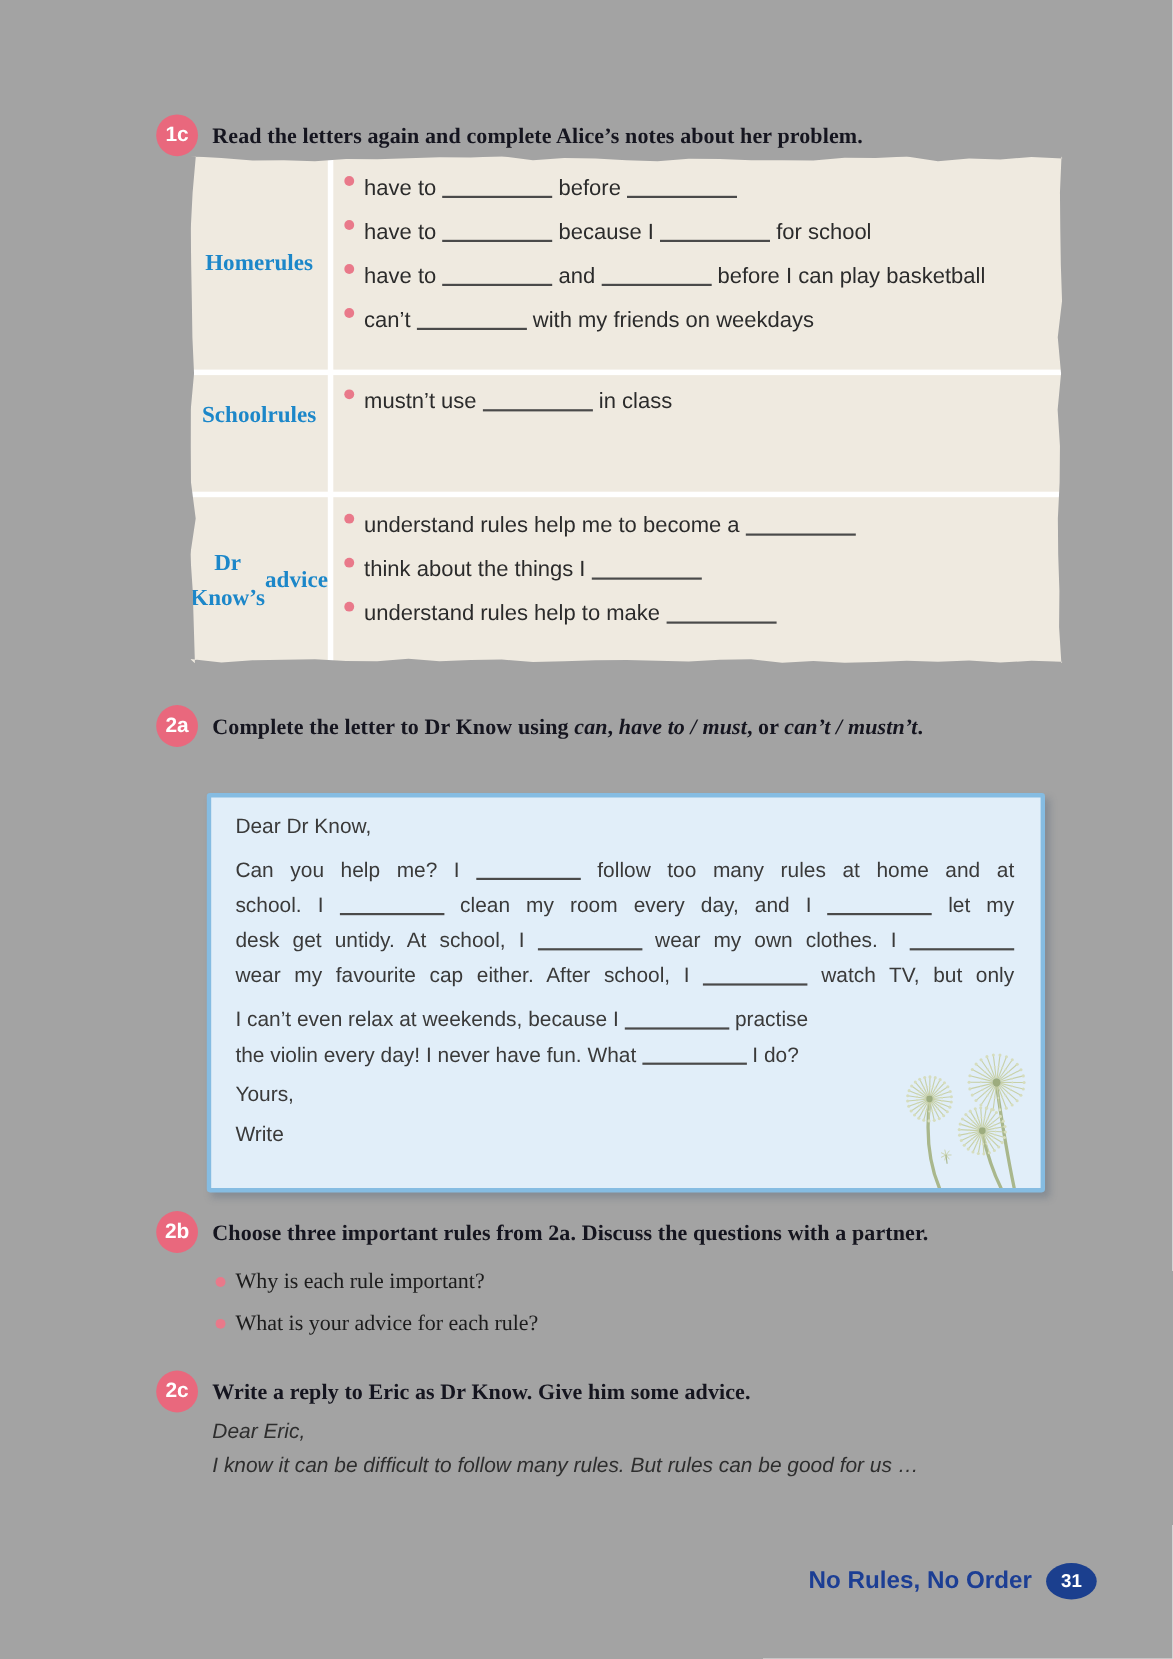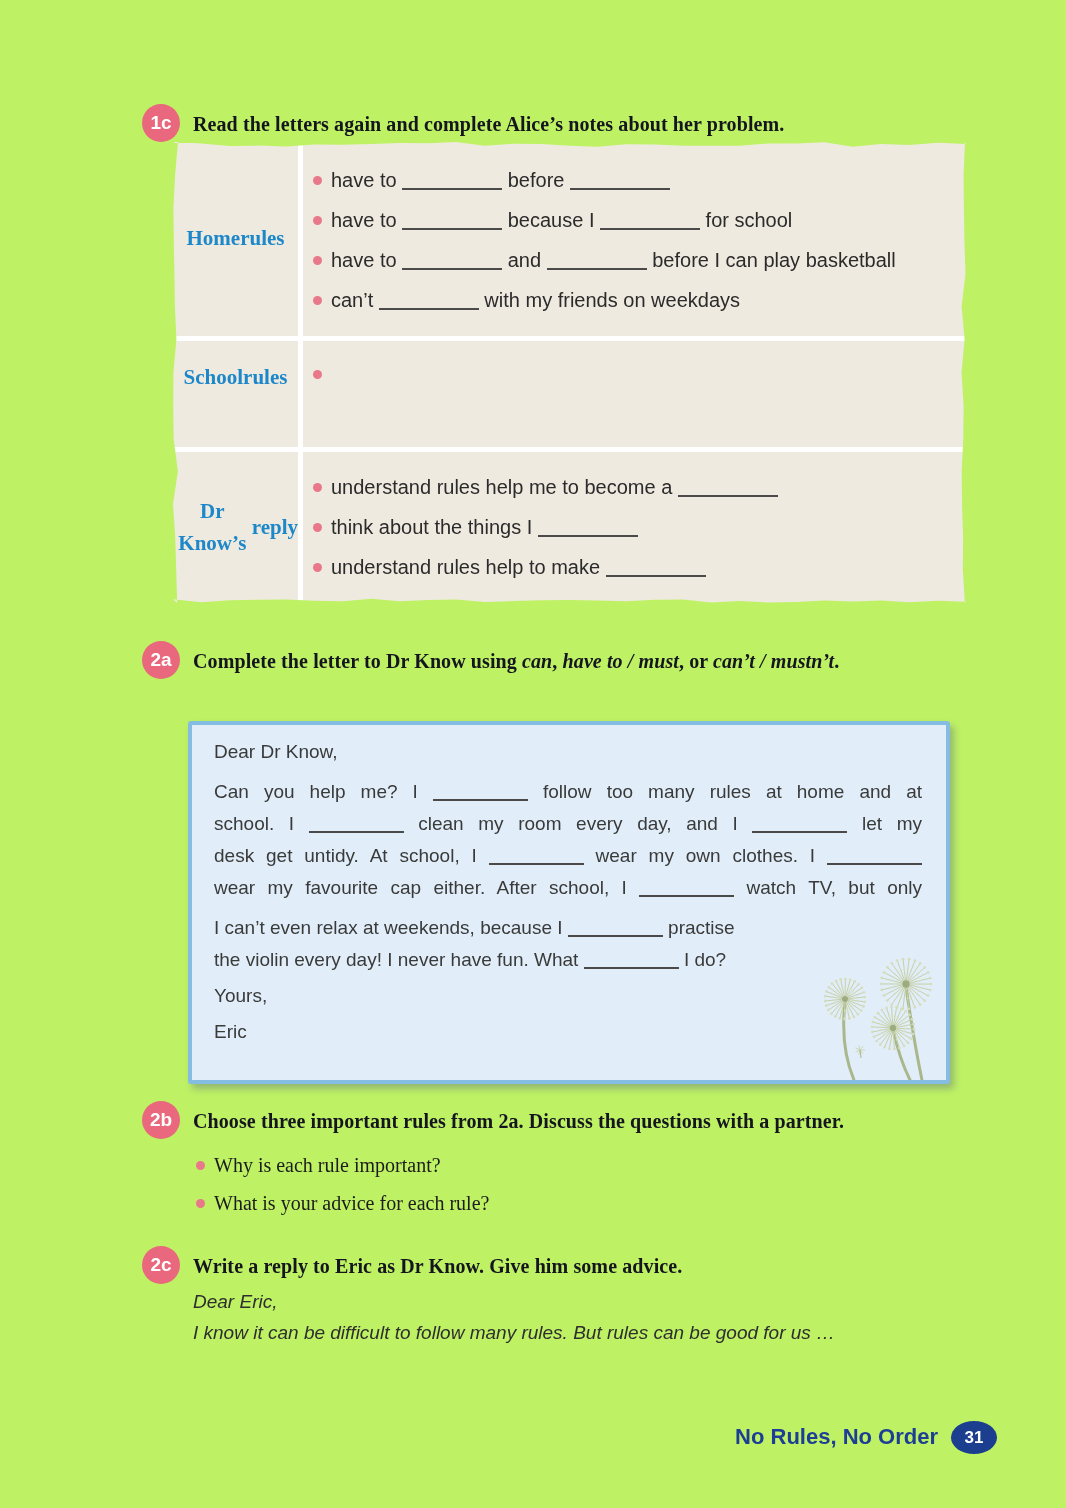--- a/index.html
+++ b/index.html
@@ -1,18 +1,18 @@
 <!DOCTYPE html>
 <html><head>
 <meta charset="utf-8">
 <style>
   * { margin:0; padding:0; box-sizing:border-box; }
   html,body { background:#ffffff; }
   .page {
-    position:relative; width:1066px; height:1508px; background:#bef264;
+    position:relative; width:1066px; height:1508px; background:#a3a3a3;
     font-family:"Liberation Sans","DejaVu Sans",sans-serif; overflow:hidden;
   }
   .badge {
     position:absolute; width:38px; height:38px; border-radius:50%;
     background:#E9687D; color:#ffffff;
     font:700 19px "Liberation Sans",sans-serif;
     display:flex; align-items:center; justify-content:center;
   }
   .stitle {
     position:absolute; white-space:nowrap;
@@ -29,21 +29,21 @@
   .vline { position:absolute; left:125px; top:0; width:5px; height:100%; background:#ffffff; }
   .hline { position:absolute; left:0; width:100%; height:5px; background:#ffffff; }
   .lblcell {
     position:absolute; left:0; width:125px;
     display:flex; flex-direction:row; align-items:center; justify-content:center;
     font:700 21px "Liberation Serif","DejaVu Serif",serif;
     color:#1C87C9; line-height:1.5; text-align:center;
   }
   .grp { position:absolute; left:140px; right:14px; display:flex; flex-direction:column; }
   .note-item {
-    height:40px; display:flex; align-items:center;
+    height:40px; display:flex; align-items:flex-start;
     font:20px "Liberation Sans",sans-serif; color:#2B2B2B;
   }
   .dot { width:9px; height:9px; border-radius:50%; background:#E9798A; margin-right:9px; flex:none; }
   .bl { display:inline-block; height:1em; border-bottom:2px solid #4A4A4A; margin-bottom:-3px; }
 
   
   .letter {
     position:absolute; left:188px; top:695px; width:762px; height:363px;
     background:#E1EEF9; border:4px solid #85BCE2; border-radius:3px;
     box-shadow:4px 5px 7px rgba(100,112,128,.45);
@@ -99,21 +99,21 @@
     <div class="lblcell" id="lbl0" style="top:0;height:194px">
         <div>Home</div>
         <div>rules</div>
       </div>
     <div class="lblcell" id="lbl1" style="top:199px;height:74px">
         <div>School</div>
         <div>rules</div>
       </div>
     <div class="lblcell" id="lbl2" style="top:310px;height:151px">
         <div>Dr Know’s</div>
-        <div>reply</div>
+        <div>advice</div>
       </div>
     <div class="grp" id="grp0" style="top:18px">
         <div class="note-item">
           <span class="dot"></span>
           <span>have to <span class="bl" style="width: 100px;"></span> before <span class="bl" style="width: 100px;"></span></span>
         </div>
         <div class="note-item">
           <span class="dot"></span>
           <span>have to <span class="bl" style="width: 100px;"></span> because I <span class="bl" style="width: 100px;"></span> for school</span>
         </div>
@@ -122,20 +122,21 @@
           <span>have to <span class="bl" style="width: 100px;"></span> and <span class="bl" style="width: 100px;"></span> before I can play basketball</span>
         </div>
         <div class="note-item">
           <span class="dot"></span>
           <span>can’t <span class="bl" style="width: 100px;"></span> with my friends on weekdays</span>
         </div>
       </div>
     <div class="grp" id="grp1" style="top:212px">
         <div class="note-item">
           <span class="dot"></span>
+          <span>mustn’t use <span class="bl" style="width: 100px;"></span> in class</span>
         </div>
       </div>
     <div class="grp" id="grp2" style="top:325px">
         <div class="note-item">
           <span class="dot"></span>
           <span>understand rules help me to become a <span class="bl" style="width: 100px;"></span></span>
         </div>
         <div class="note-item">
           <span class="dot"></span>
           <span>think about the things I <span class="bl" style="width: 100px;"></span></span>
@@ -403,21 +404,21 @@
       </svg>
     <div id="letter-lines">
         <div class="lln">Dear Dr Know,</div>
         <div class="lln j p">Can you help me? I <span class="bl" style="width: 95px;"></span> follow too many rules at home and at</div>
         <div class="lln j">school. I <span class="bl" style="width: 95px;"></span> clean my room every day, and I <span class="bl" style="width: 95px;"></span> let my</div>
         <div class="lln j">desk get untidy. At school, I <span class="bl" style="width: 95px;"></span> wear my own clothes. I <span class="bl" style="width: 95px;"></span></div>
         <div class="lln j">wear my favourite cap either. After school, I <span class="bl" style="width: 95px;"></span> watch TV, but only</div>
         <div class="lln p">I can’t even relax at weekends, because I <span class="bl" style="width: 95px;"></span> practise</div>
         <div class="lln">the violin every day! I never have fun. What <span class="bl" style="width: 95px;"></span> I do?</div>
         <div class="lln p2">Yours,</div>
-        <div class="lln p2">Eric</div>
+        <div class="lln p2">Write</div>
       </div>
   </div>
 
   <div class="badge" style="left:142px;top:1101px">2b</div>
   <div class="stitle" style="left:193px;top:1110px">Choose three important rules from 2a. Discuss the questions with a partner.</div>
   <div id="questions">
       <div class="qitem">
         <span class="dot"></span>
         <span>Why is each rule important?</span>
       </div>

